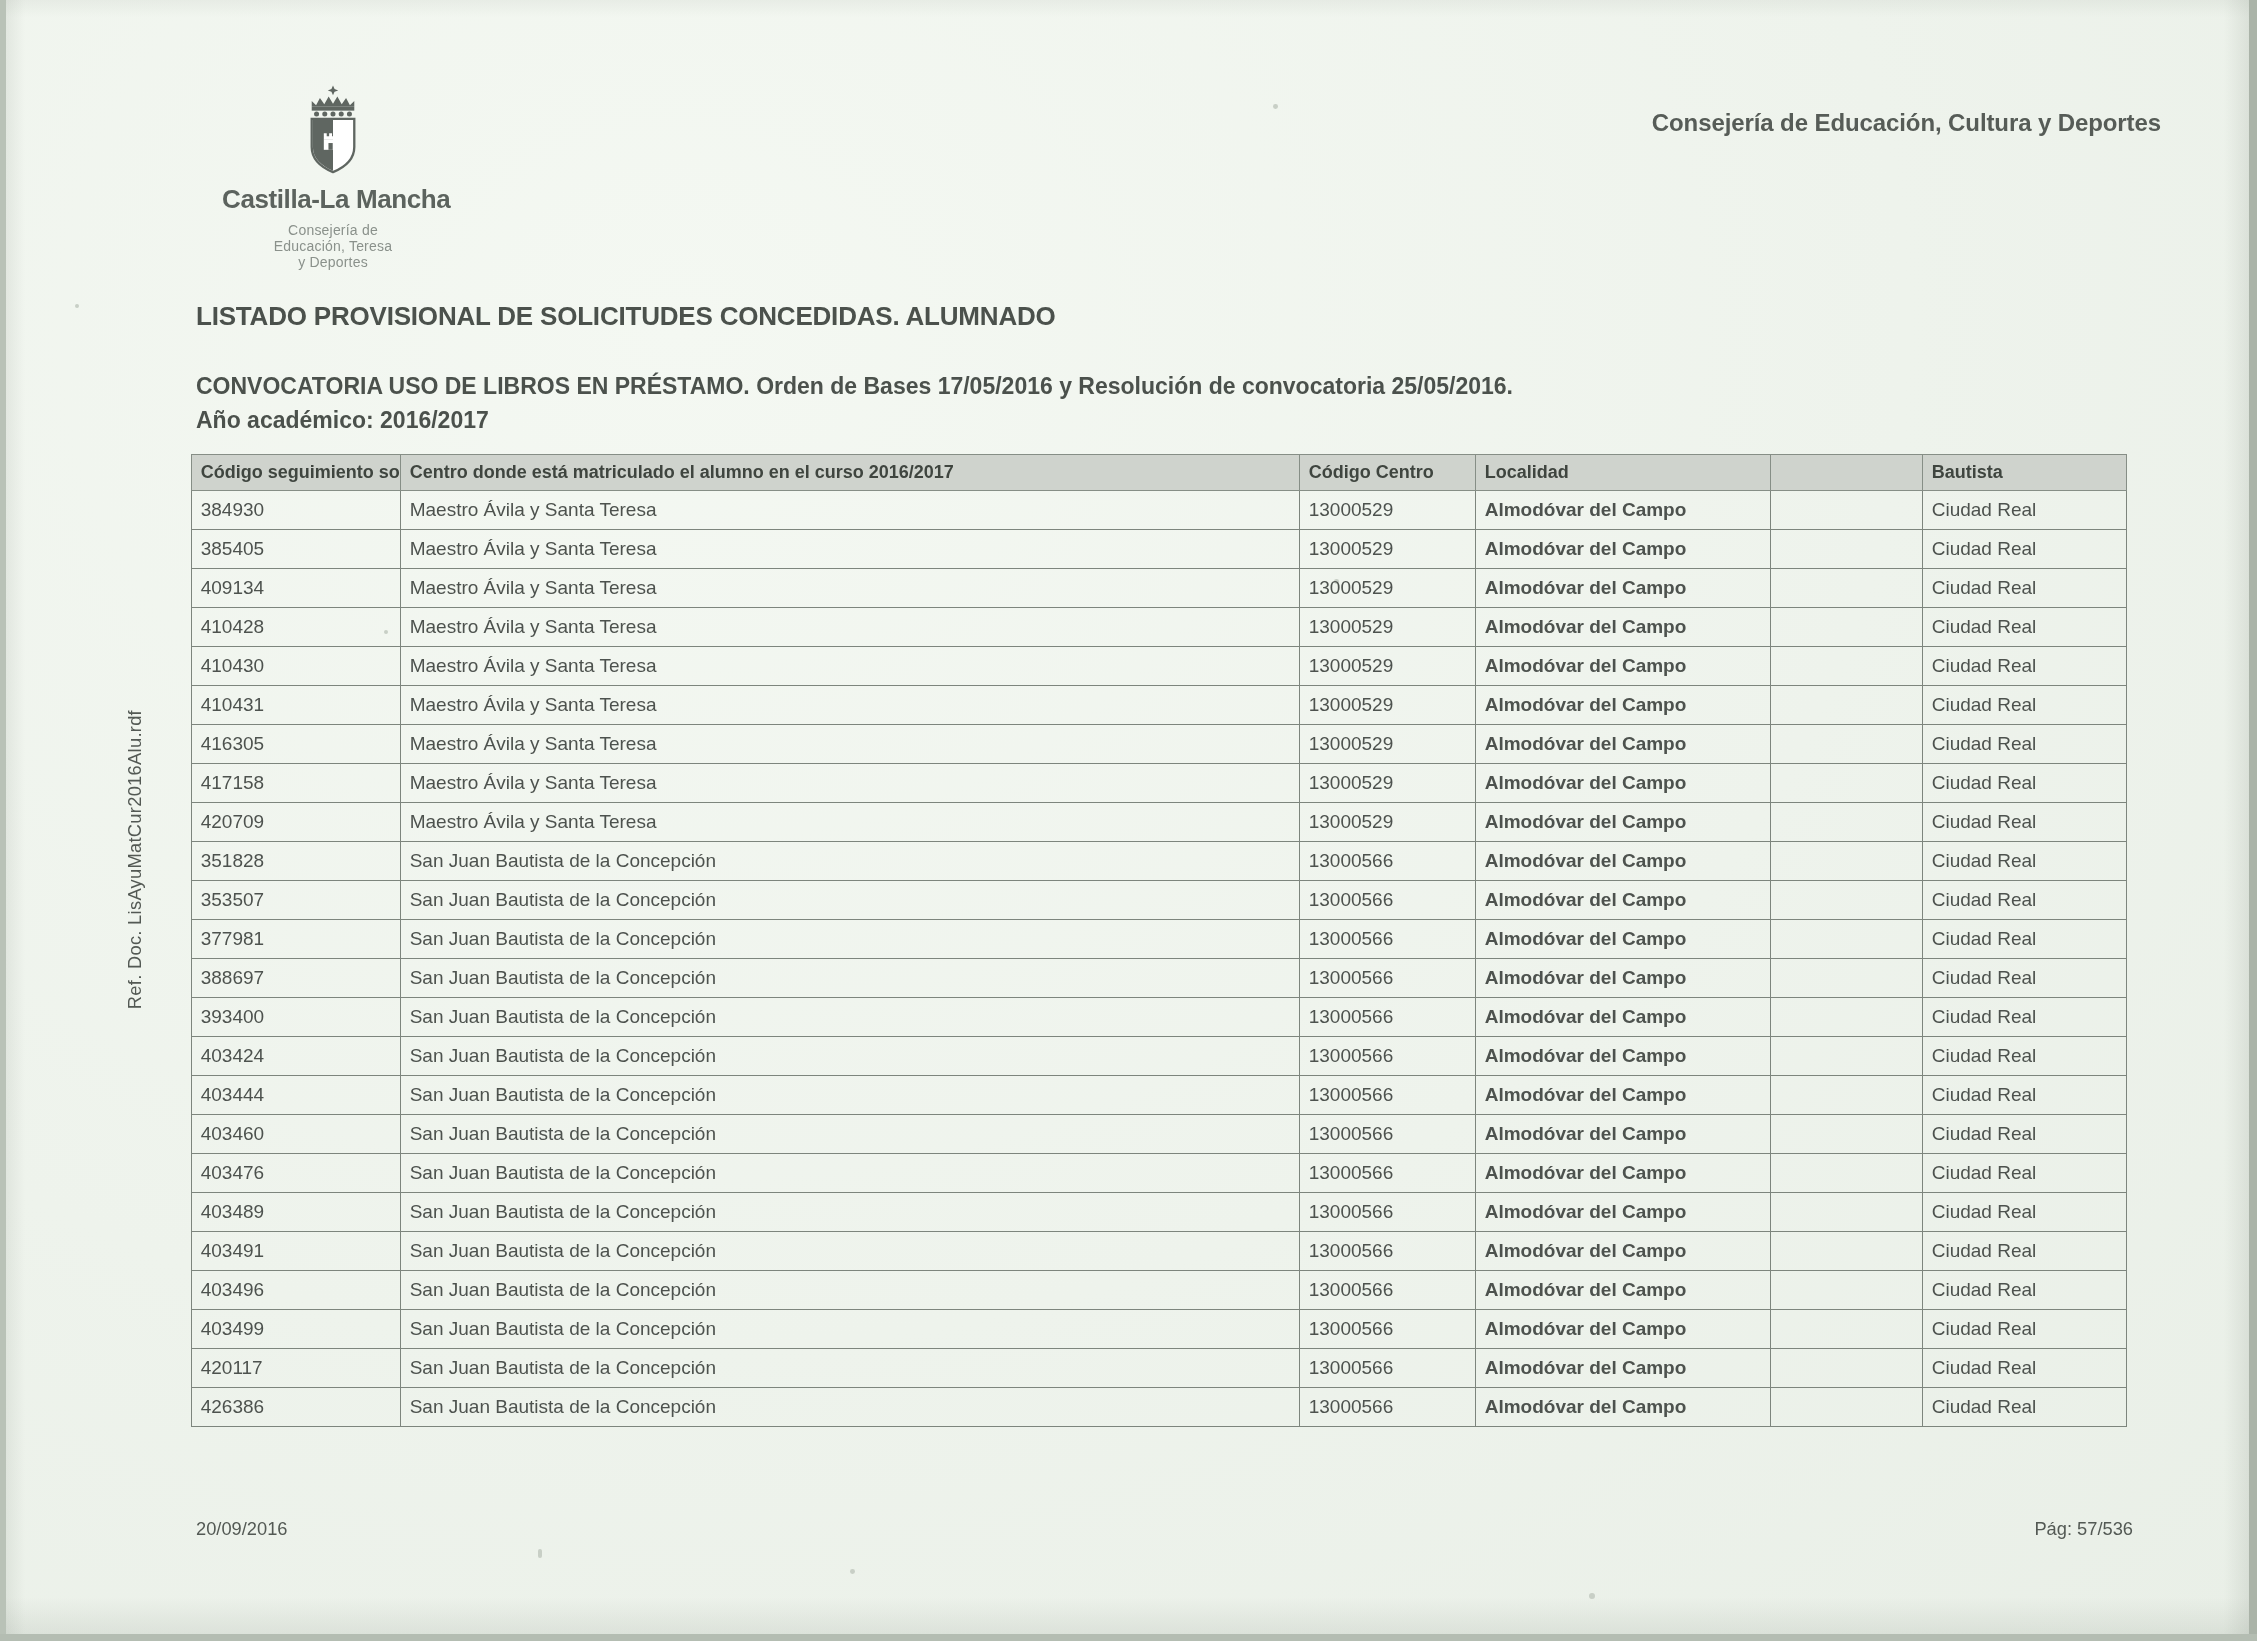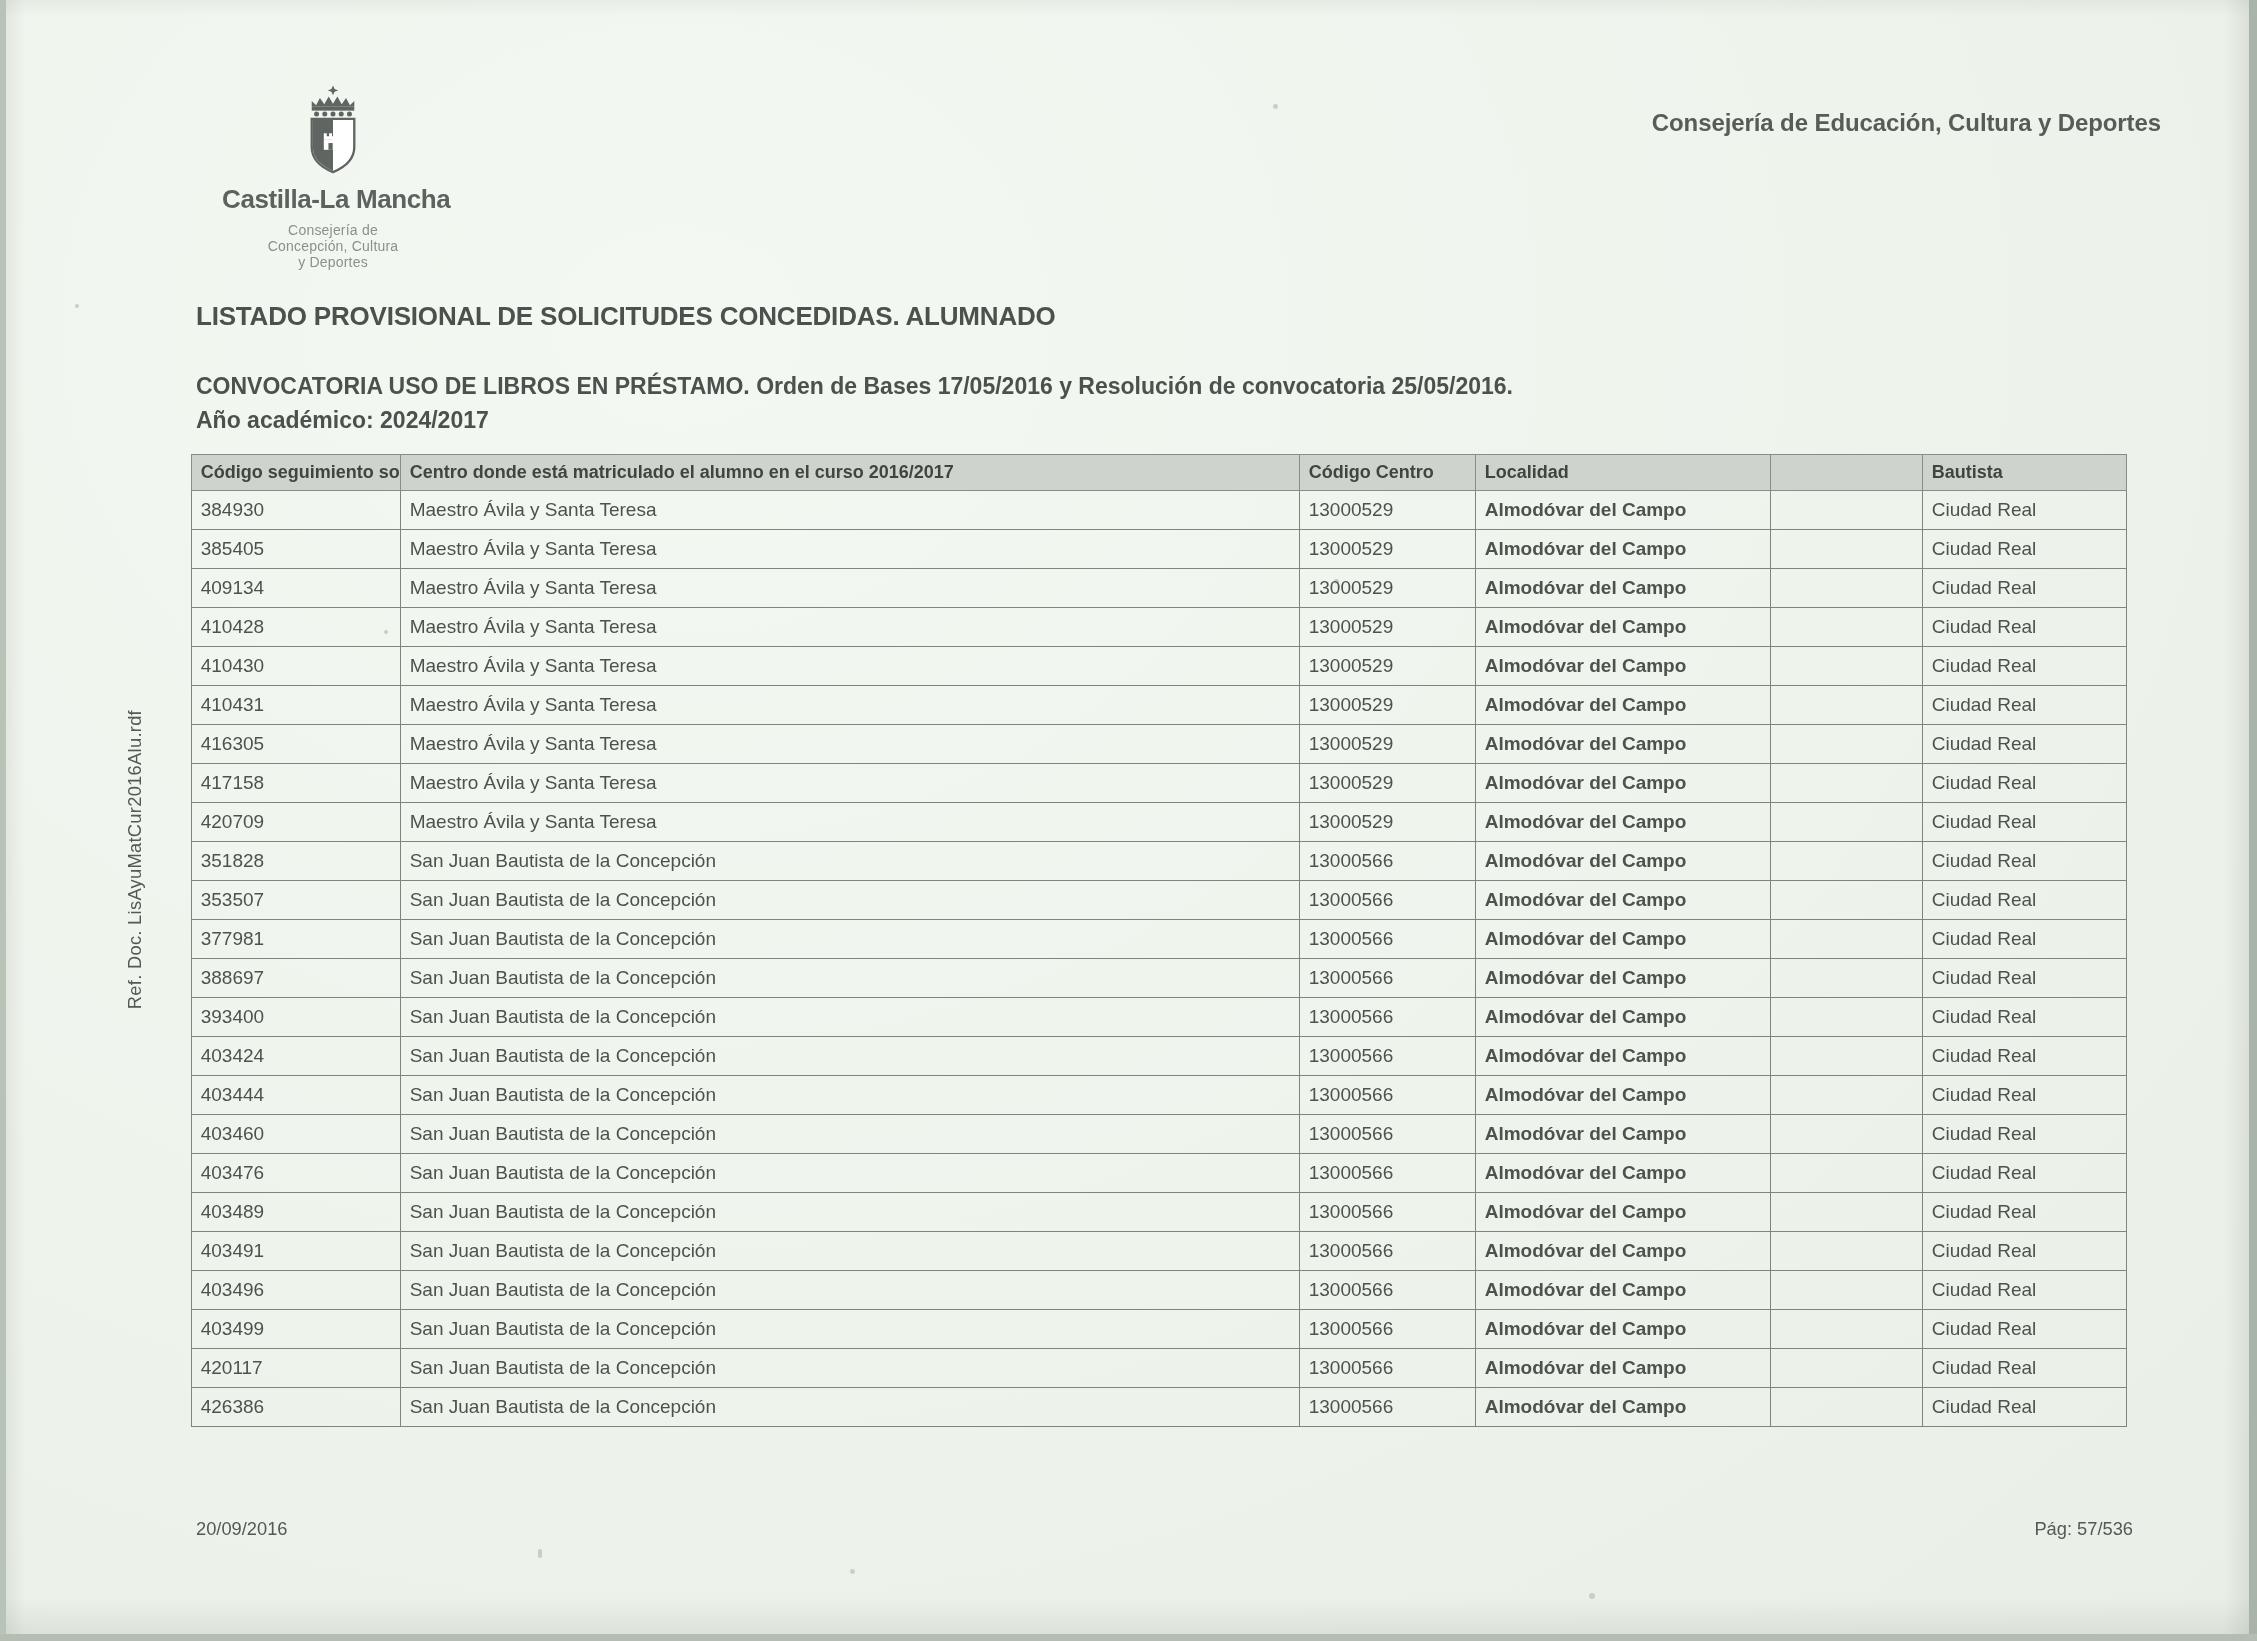--- a/index.html
+++ b/index.html
@@ -243,30 +243,30 @@
         <path d="M10.2 36.2 L31 36.2 L31 88.6 C19.6 83.7 10.2 76.2 10.2 64 Z" fill="#5f6661"></path>
 
         <path d="M21.5 50 h3 v3 h2.5 v-3 h3 v3 h2.5 v-3 h3 v6 h-14 Z" fill="#ffffff"></path>
         <rect x="21.5" y="56" width="14" height="11" fill="#ffffff"></rect>
         <rect x="26.3" y="60" width="4.4" height="7" fill="#5f6661"></rect>
       </svg>
     </div>
     <div class="logo-wordmark">Castilla-La Mancha</div>
     <div class="logo-sub">
       <div>Consejería de</div>
-      <div>Concepción, Cultura</div>
+      <div>Educación, Teresa</div>
       <div>y Deportes</div>
     </div>
   </div>
 
   <div id="dept">Consejería de Educación, Cultura y Deportes</div>
 
   <div id="title-main">LISTADO PROVISIONAL DE SOLICITUDES CONCEDIDAS. ALUMNADO</div>
   <div id="title-sub">CONVOCATORIA USO DE LIBROS EN PRÉSTAMO. Orden de Bases 17/05/2016 y Resolución de convocatoria 25/05/2016.</div>
-  <div id="title-year">Año académico: 2024/2017</div>
+  <div id="title-year">Año académico: 2016/2017</div>
 
   <div id="ref-vertical">Ref. Doc. LisAyuMatCur2016Alu.rdf</div>
 
   <div id="table-wrap">
     <table class="listado">
       <colgroup>
         <col class="c-codigo">
         <col class="c-centro">
         <col class="c-ccentro">
         <col class="c-localidad">

